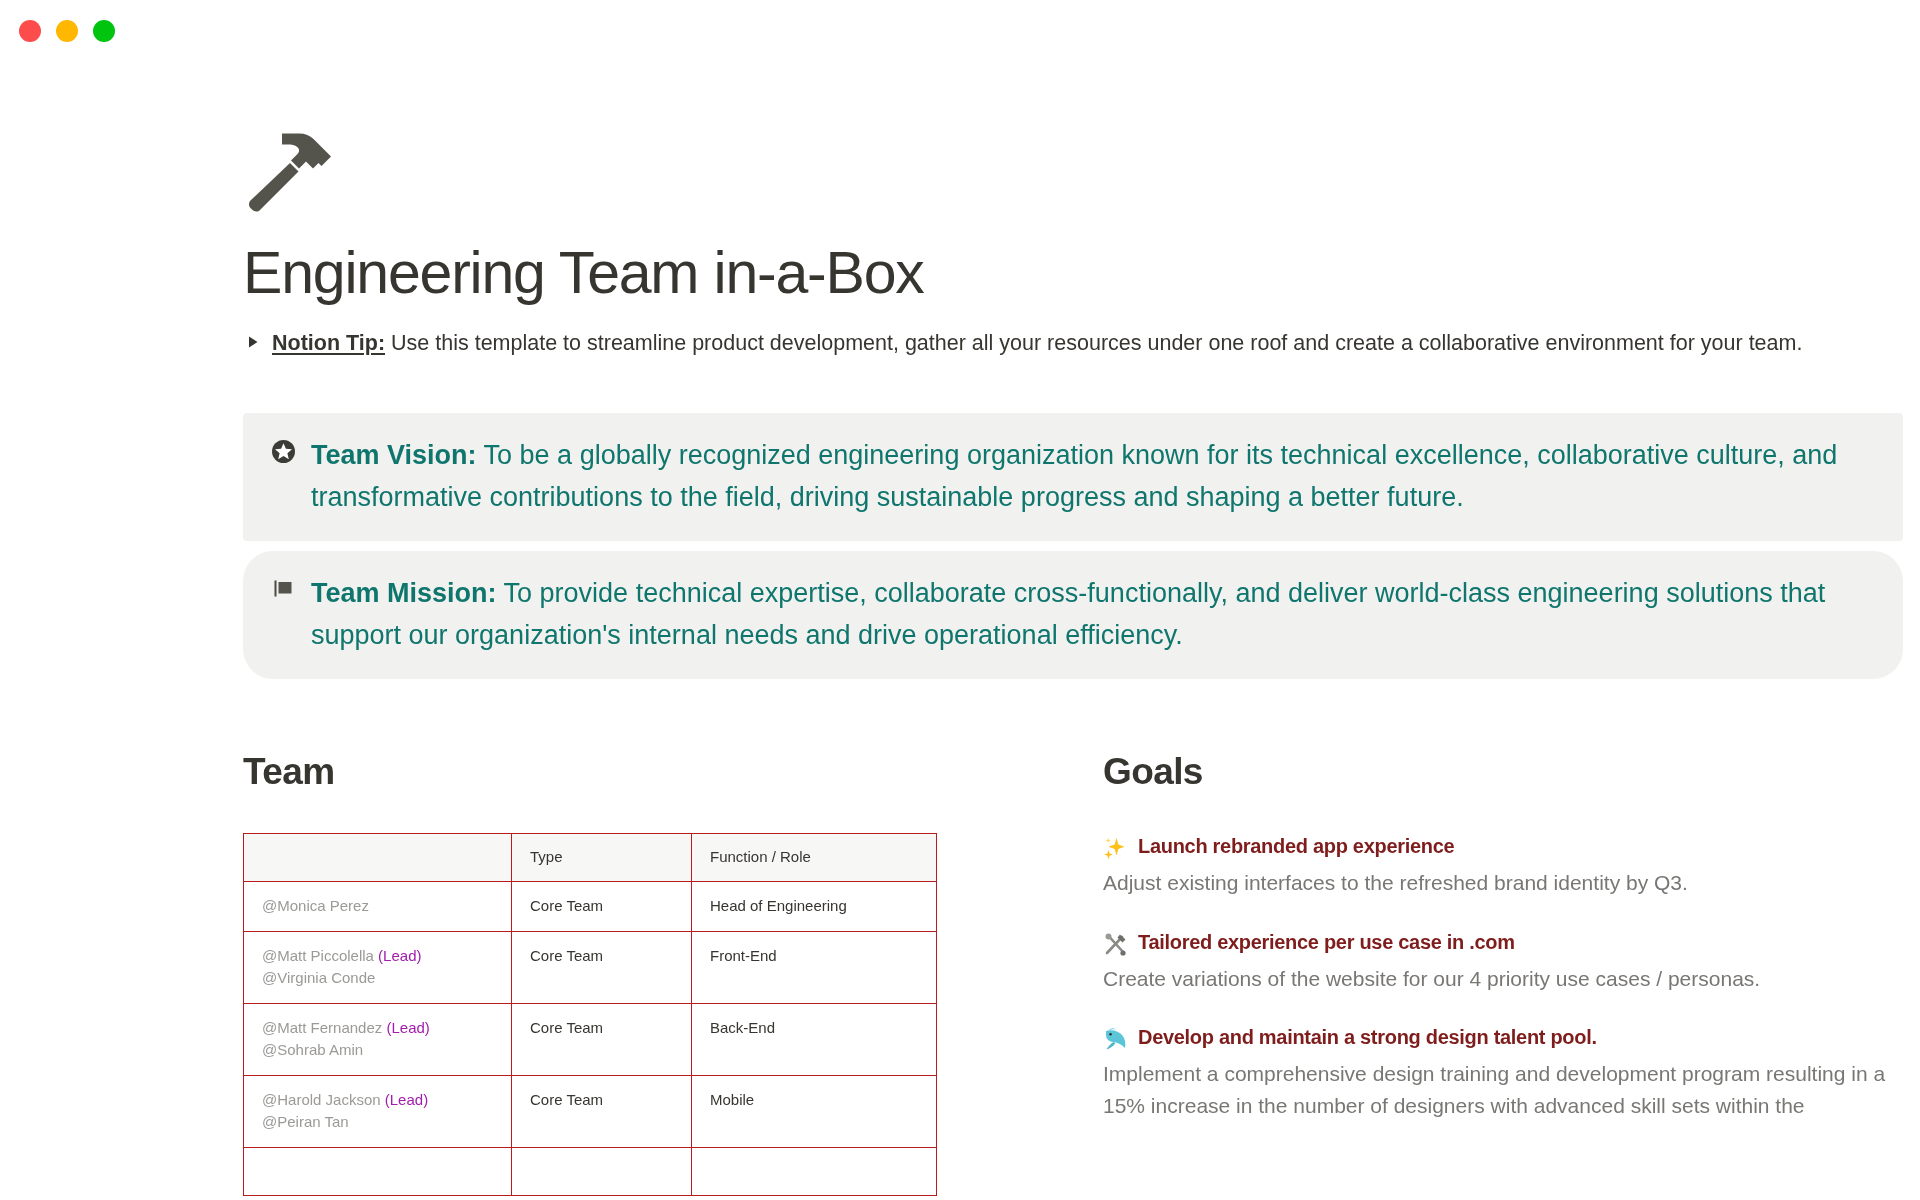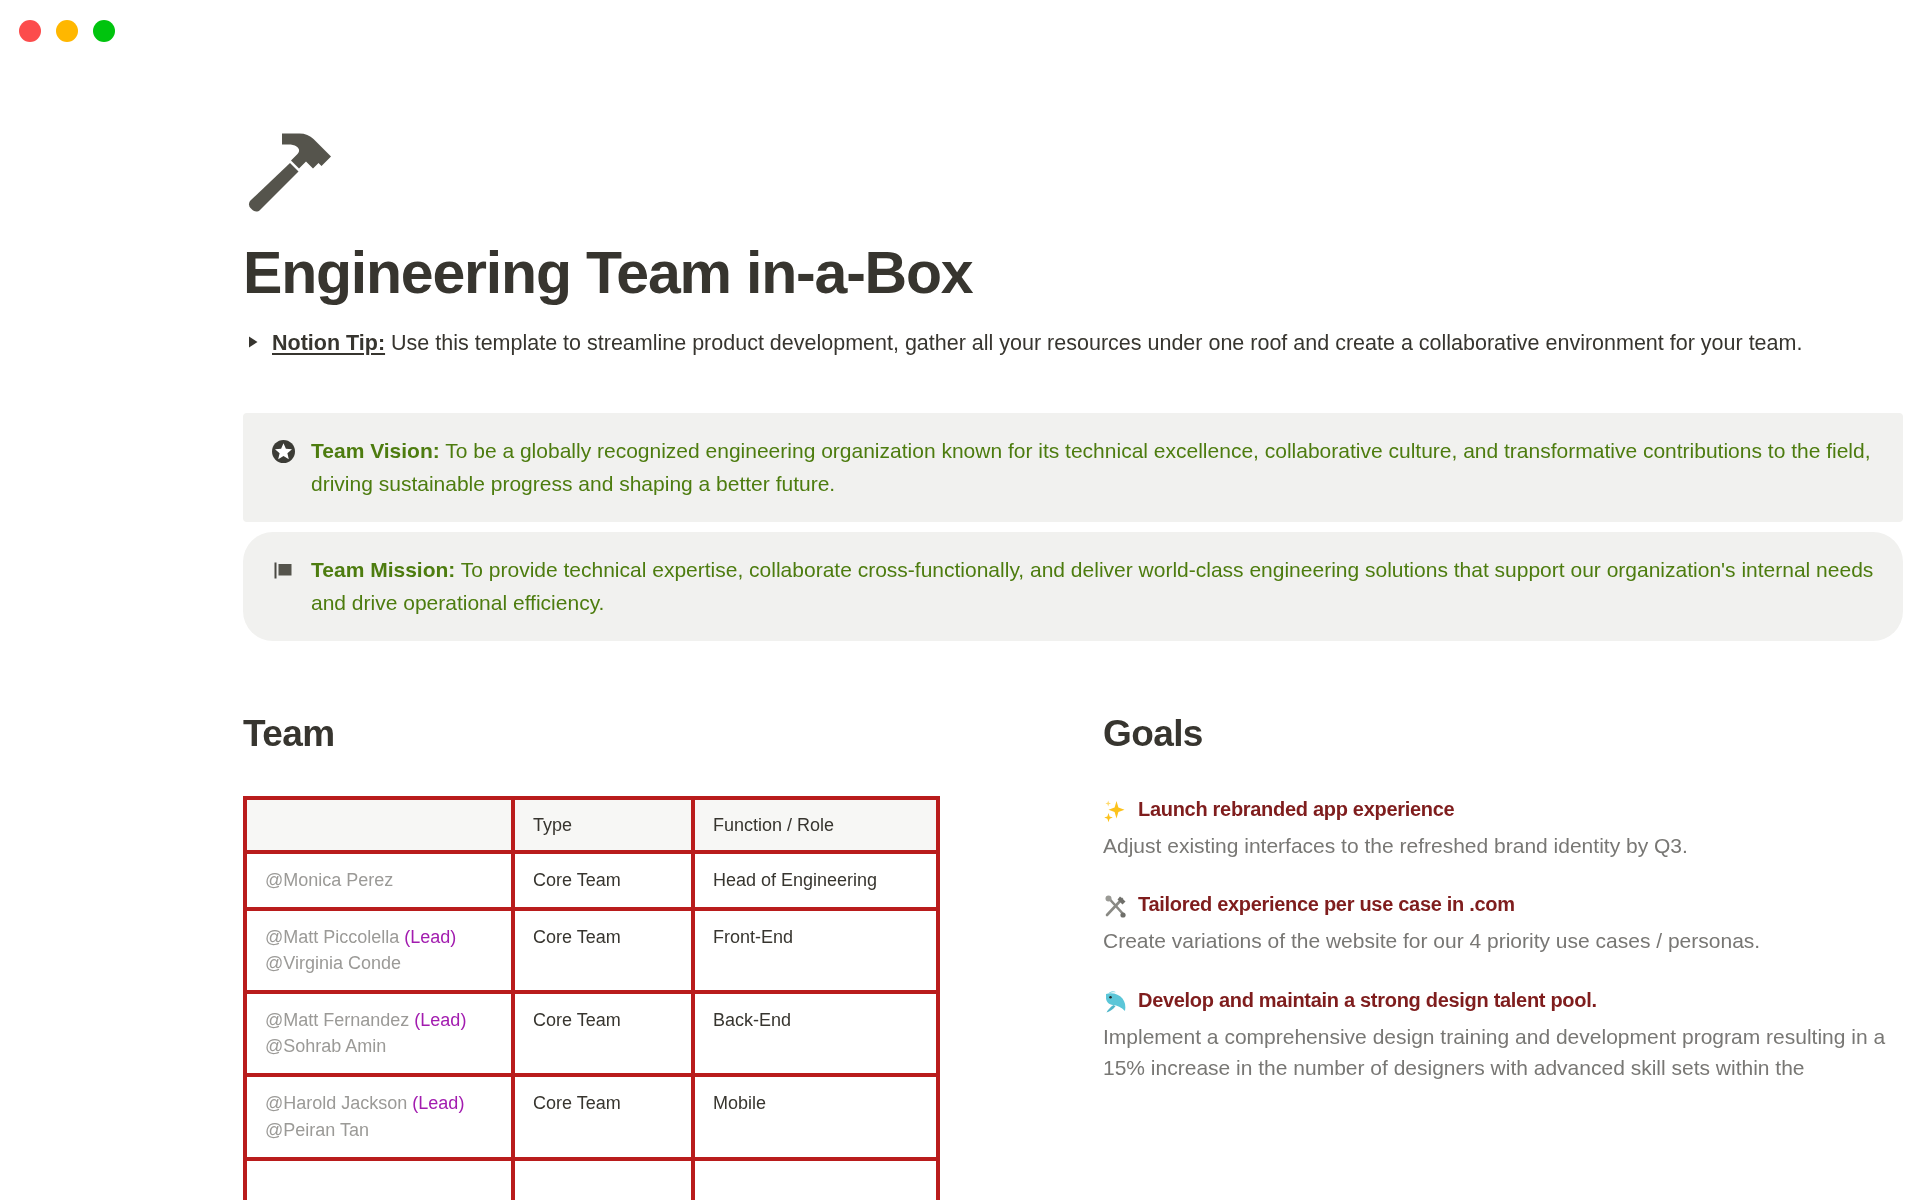--- a/index.html
+++ b/index.html
@@ -67,21 +67,21 @@
     display: block;
   }
   .page-icon svg { display: block; }
 
   
   .page-title {
     margin-left: 131px;
     margin-top: 28px;
     font-size: 59px;
     line-height: 1.1;
-    font-weight: 700;
+    font-weight: 400;
     letter-spacing: -1.2px;
     color: #37352F;
   }
 
   
   .tip-row {
     margin-left: 131px;
     margin-top: 20px;
     display: flex;
     align-items: flex-start;
@@ -126,23 +126,23 @@
     width: 28px;
     height: 32px;
     display: flex;
     align-items: center;
     justify-content: center;
     padding-top: 2px;
   }
   .callout-icon svg { display: block; }
 
   .callout-text {
-    font-size: 21px;
+    font-size: 27px;
     line-height: 1.55;
-    color: #4d7c0f;
+    color: #0f766e;
     padding-top: 1px;
   }
   .callout-text b { font-weight: 700; }
 
   
   .columns {
     display: flex;
     margin-top: 72px;
     margin-left: 131px;
     width: 1660px;
@@ -160,24 +160,24 @@
 
   
   .team-table {
     margin-top: 40px;
     border-collapse: collapse;
     width: 693px;
     table-layout: fixed;
   }
   .team-table th,
   .team-table td {
-    border: 4px solid #b91c1c;
+    border: 1px solid #b91c1c;
     text-align: left;
     vertical-align: top;
-    font-size: 18px;
+    font-size: 15px;
     line-height: 1.45;
     font-weight: 400;
     color: #37352F;
     padding: 13px 16px 14px 18px;
   }
   .team-table thead th {
     background: #F7F7F5;
     height: 48px;
     padding-top: 12px;
     padding-bottom: 12px;

